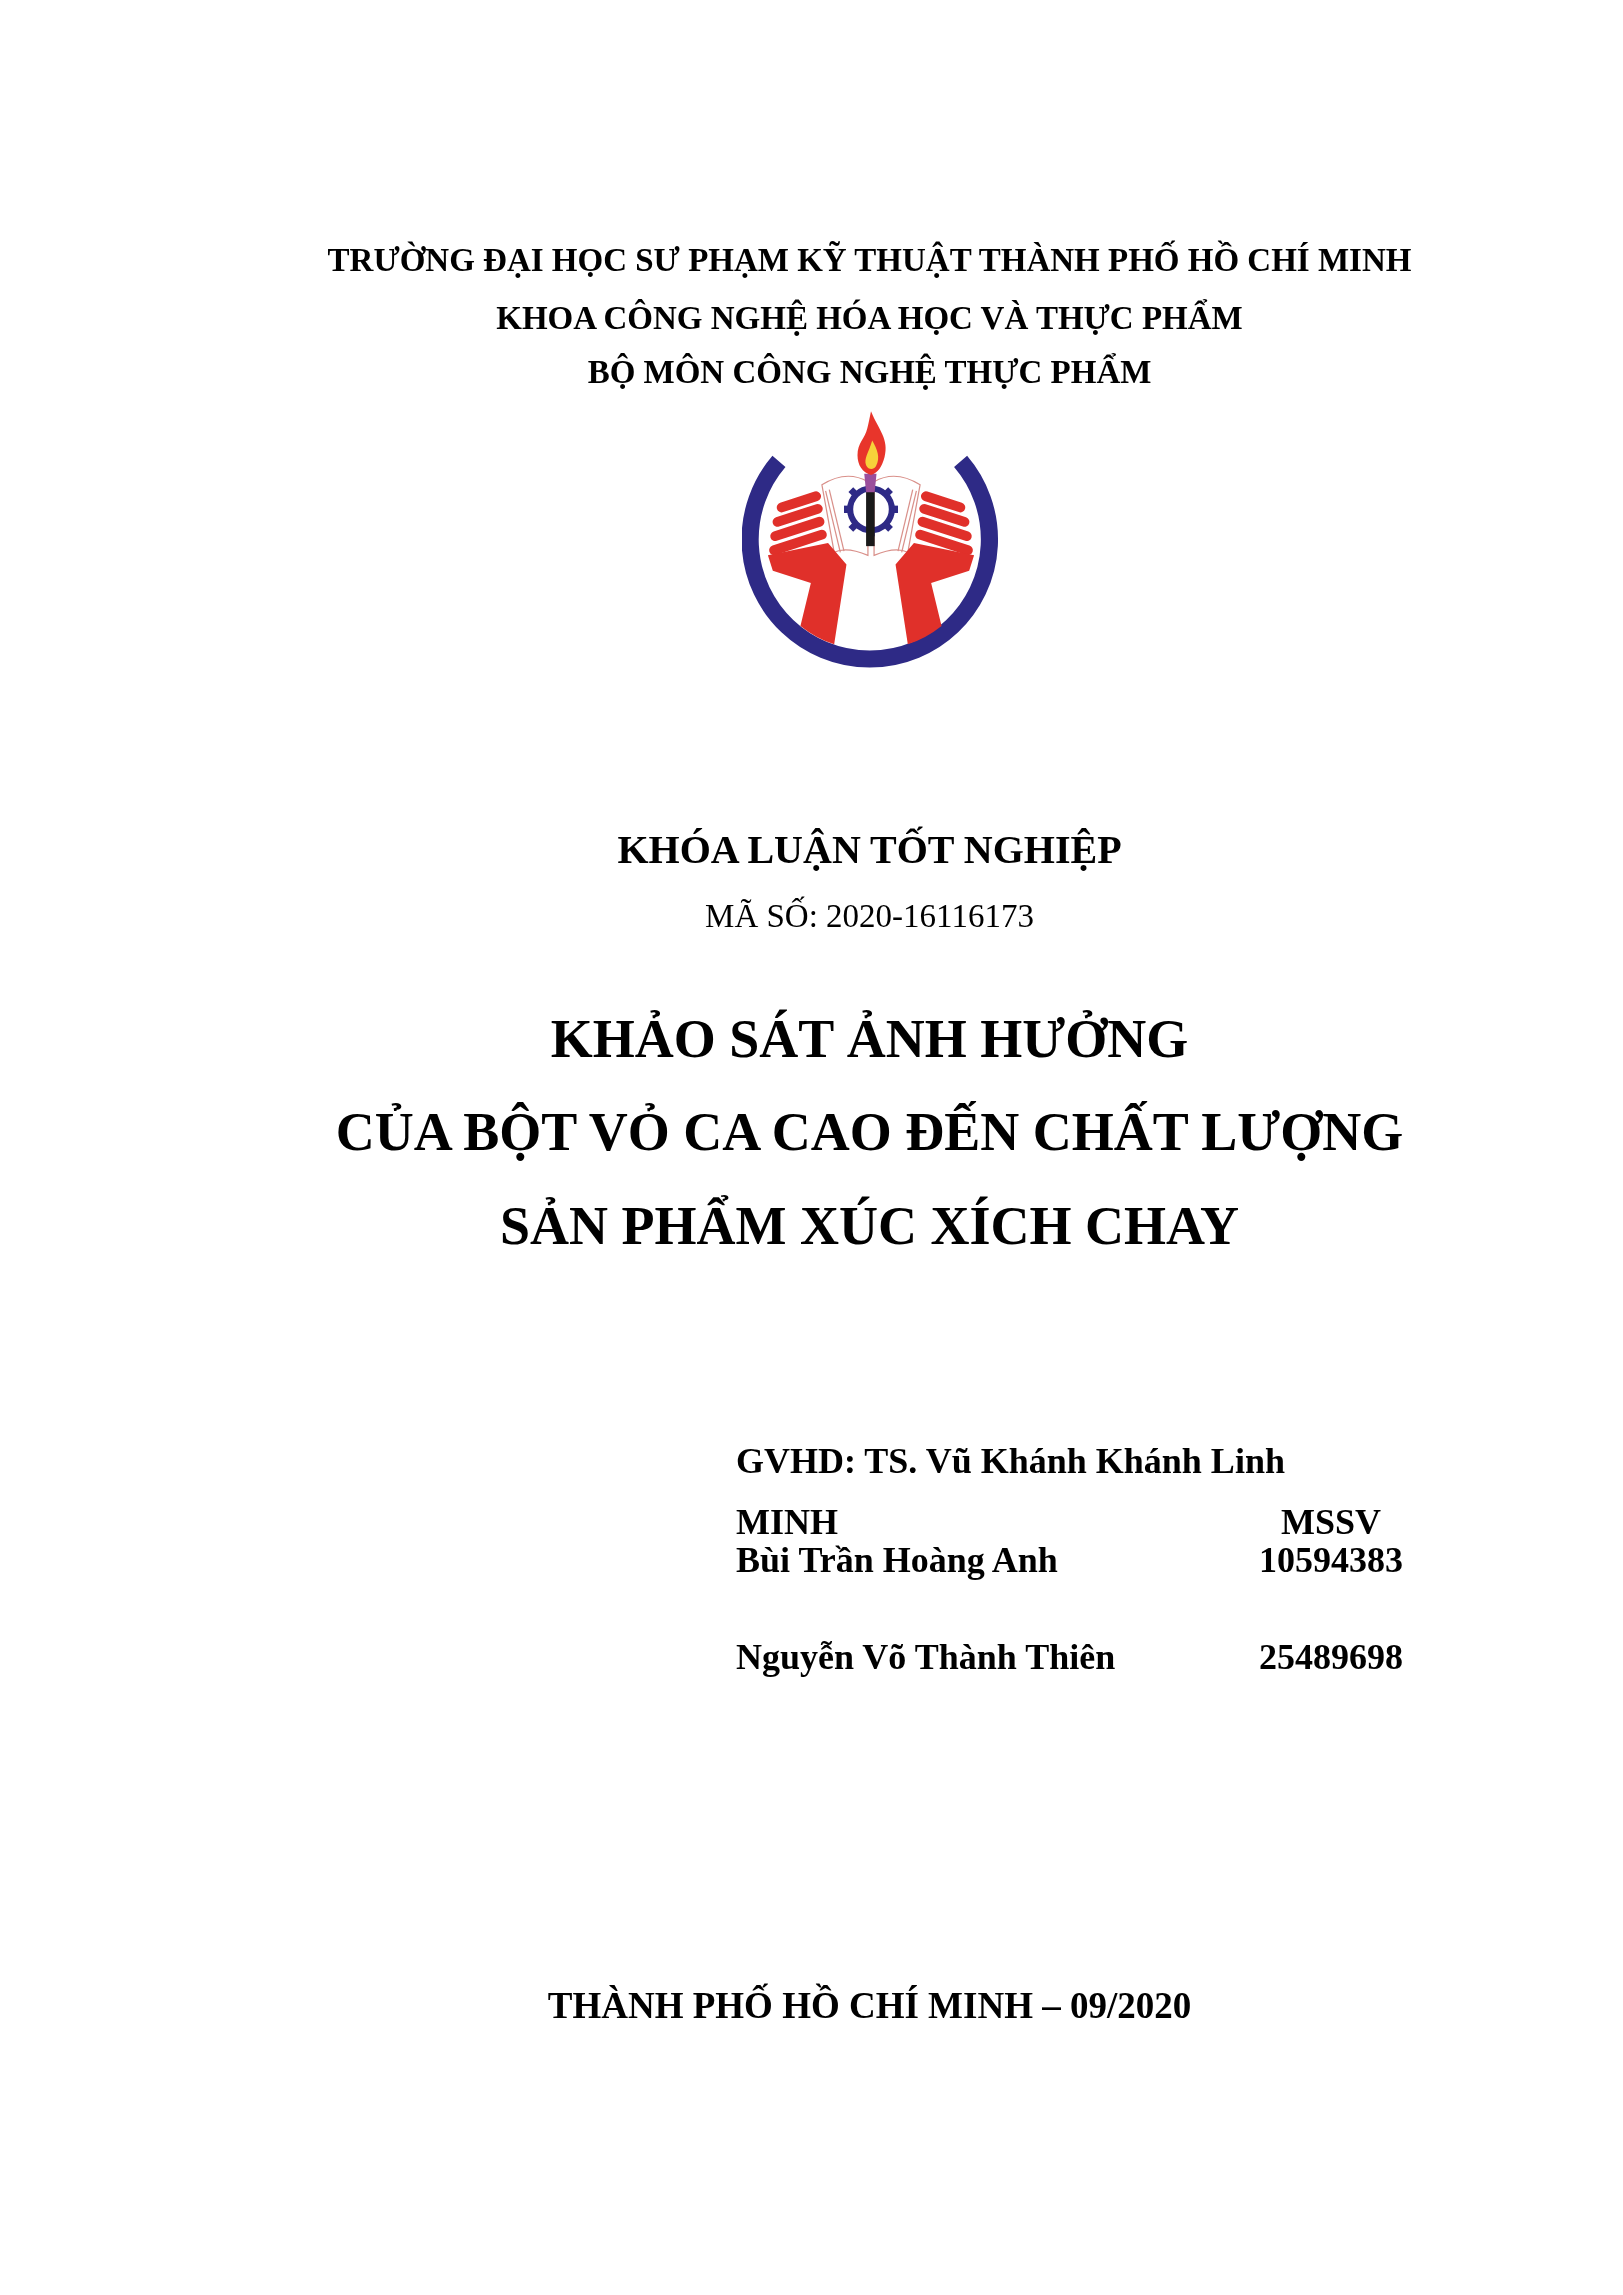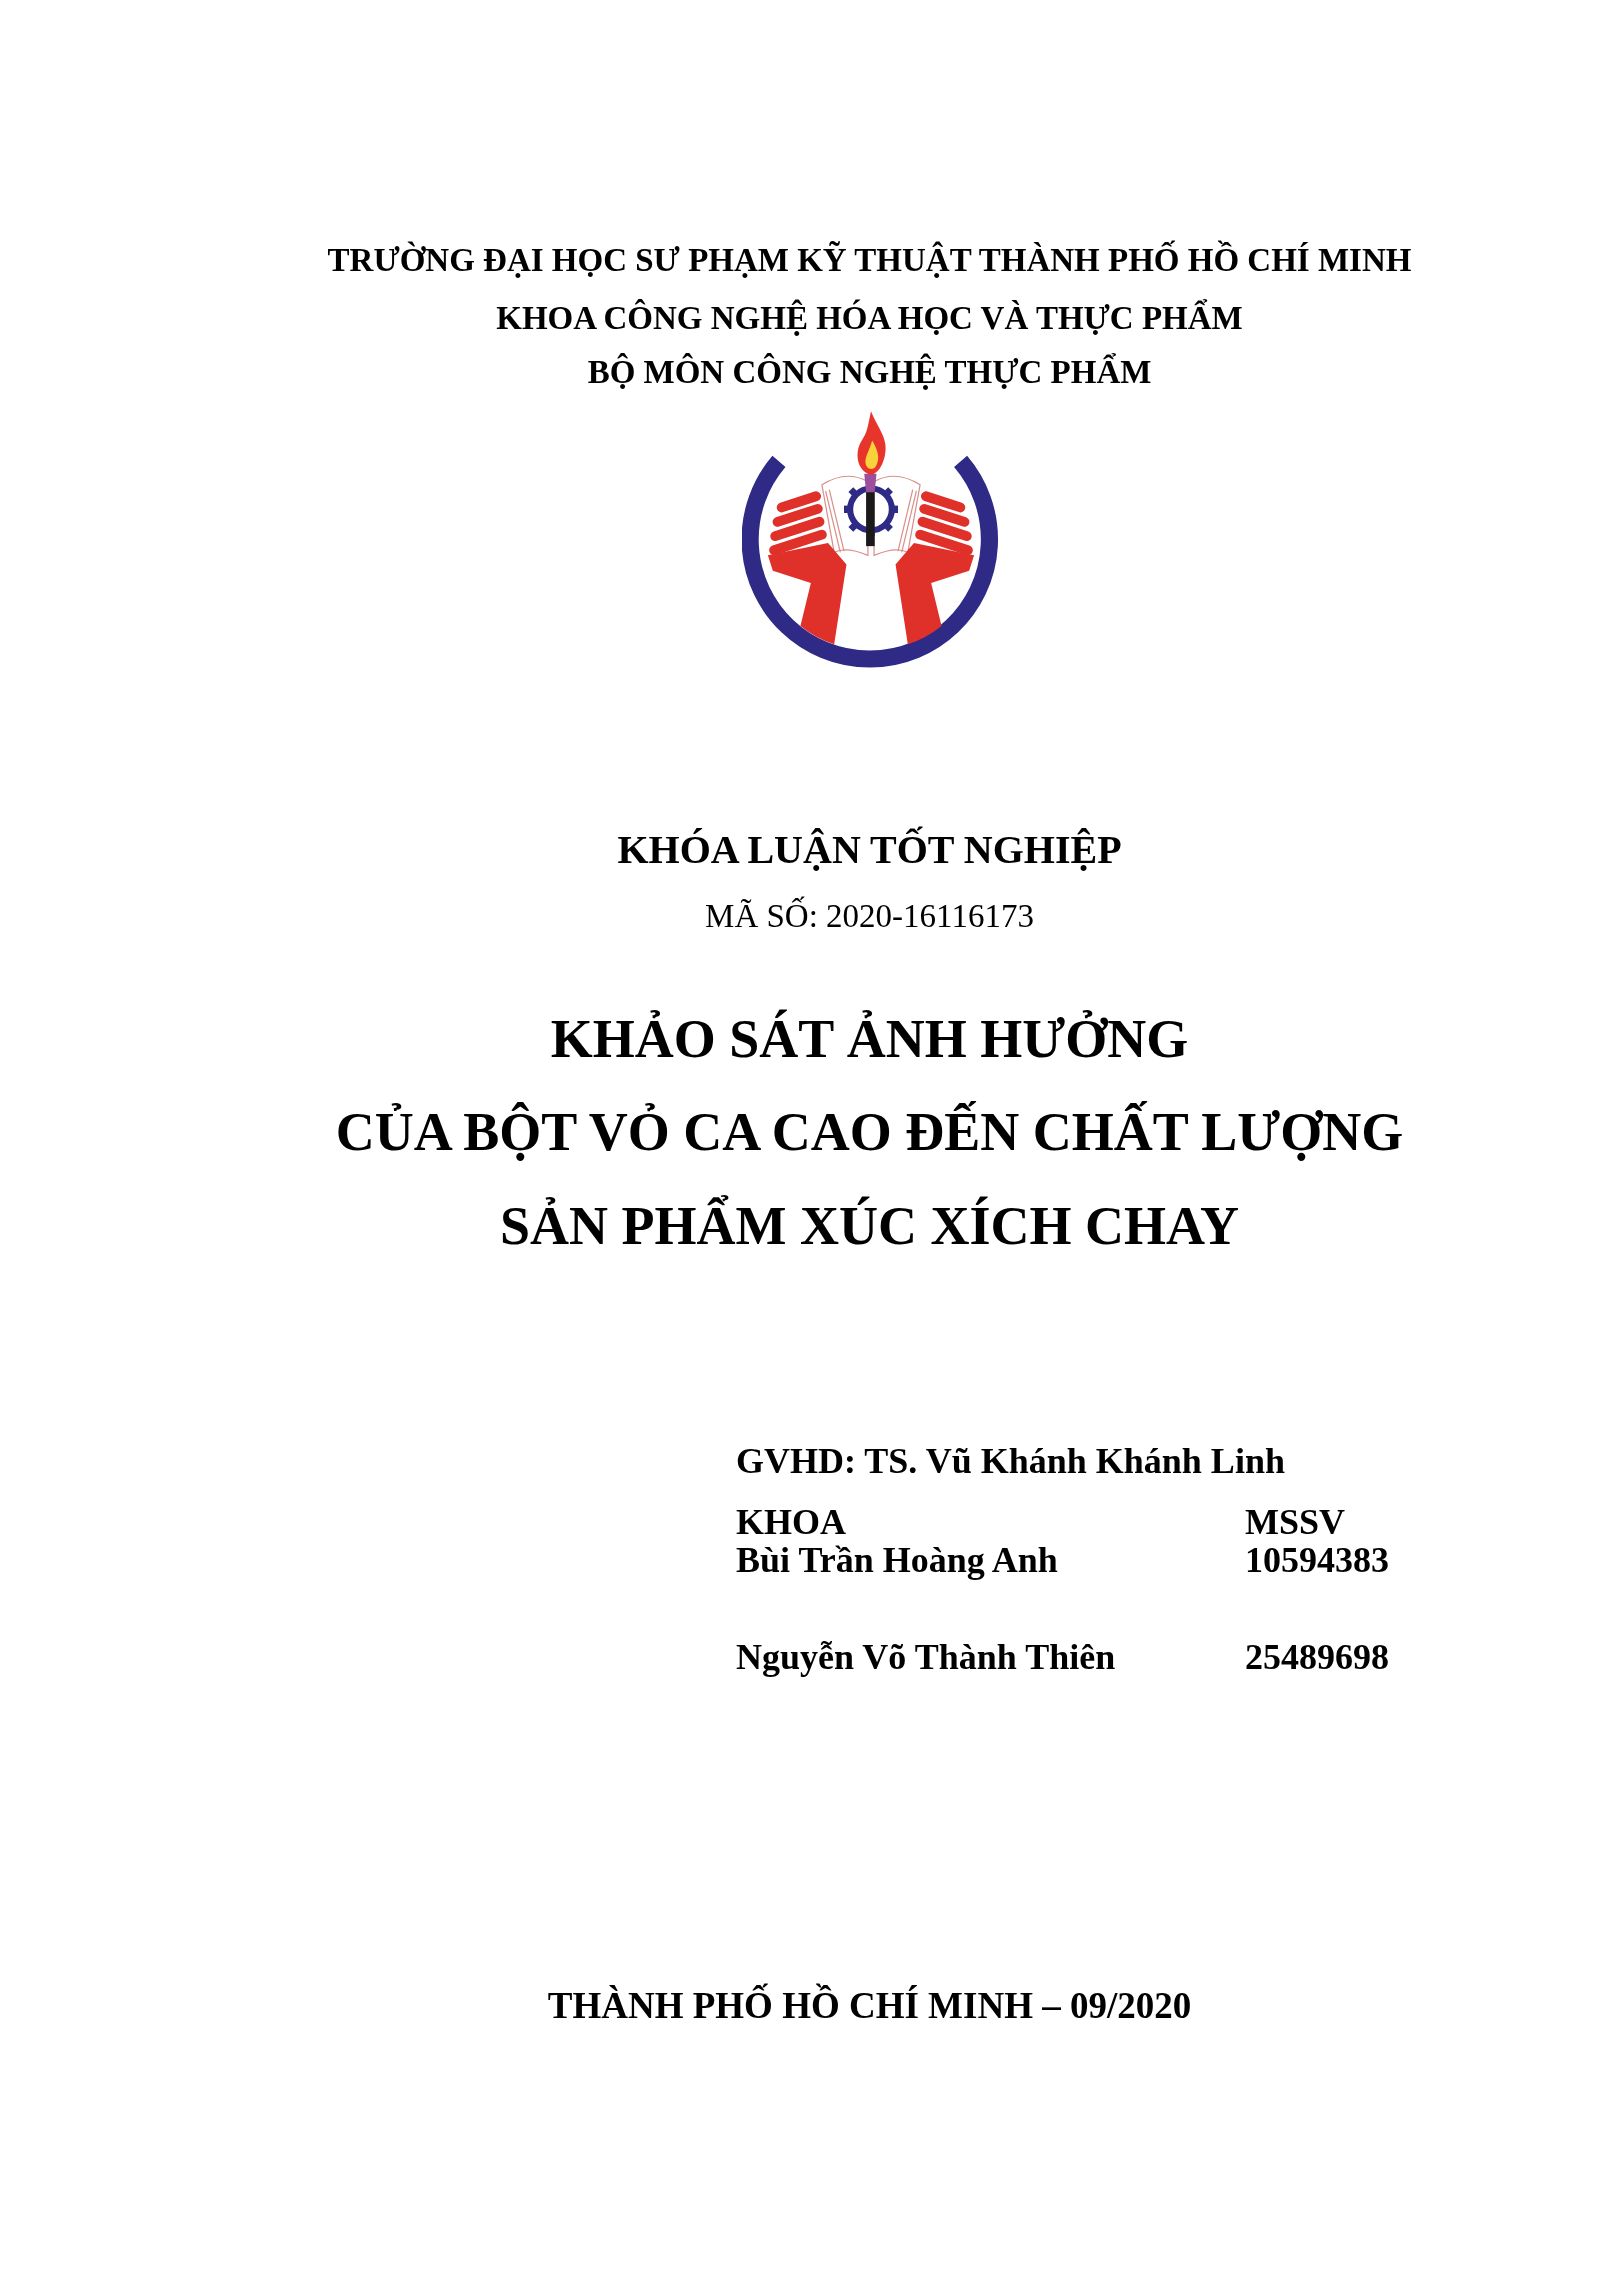--- a/index.html
+++ b/index.html
@@ -47,21 +47,21 @@
     .info-row .left {
       position: absolute;
       left: 0;
       top: 0;
     }
     .info-row .right {
       position: absolute;
       left: 509px;
       width: 172px;
       top: 0;
-      text-align: left;
+      text-align: center;
     }
 
     .logo {
       position: absolute;
       left: 742px;
       top: 405px;
       width: 258px;
       height: 270px;
     }
   </style>
@@ -129,21 +129,21 @@
 
 <div class="line title center-x" style="top:1012px;">KHẢO SÁT ẢNH HƯỞNG</div>
 <div class="line title center-x" style="top:1105px;">CỦA BỘT VỎ CA CAO ĐẾN CHẤT LƯỢNG</div>
 <div class="line title center-x" style="top:1199px;">SẢN PHẨM XÚC XÍCH CHAY</div>
 
 <div class="info" style="top:0;">
   <div class="info-row" style="top:1443px;">
     <span class="left">GVHD: TS. Vũ Khánh Khánh Linh</span>
   </div>
   <div class="info-row" style="top:1504px;">
-    <span class="left">KHOA</span>
+    <span class="left">MINH</span>
     <span class="right">MSSV</span>
   </div>
   <div class="info-row" style="top:1639px;">
     <span class="left">Nguyễn Võ Thành Thiên</span>
     <span class="right">25489698</span>
   </div>
   <div class="info-row" style="top:1542px;">
     <span class="left">Bùi Trần Hoàng Anh</span>
     <span class="right">10594383</span>
   </div>

